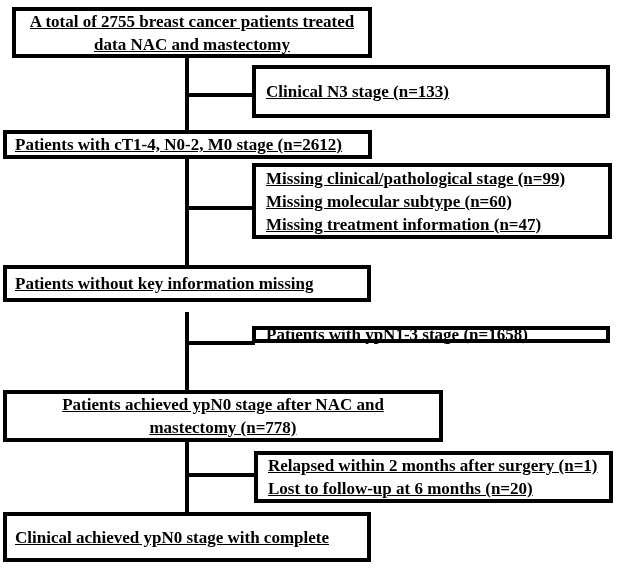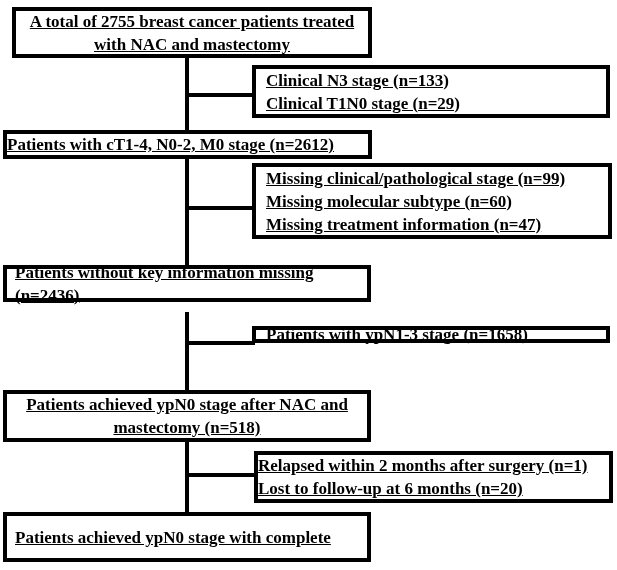--- a/index.html
+++ b/index.html
@@ -45,54 +45,52 @@
   <div class="conn" style="left:185px;top:312px;width:4px;height:81px;"></div>
   <div class="conn" style="left:185px;top:439px;width:4px;height:77px;"></div>
 
   <div class="conn" style="left:185px;top:93px;width:70px;height:4px;"></div>
   <div class="conn" style="left:185px;top:206px;width:70px;height:4px;"></div>
   <div class="conn" style="left:185px;top:341px;width:70px;height:4px;"></div>
   <div class="conn" style="left:185px;top:473px;width:72px;height:4px;"></div>
 
   <div class="box center vcenter" style="left:12px;top:7px;width:360px;height:51px;">
     <div class="ln">A total of 2755 breast cancer patients treated</div>
-    <div class="ln">with NAC and mastectomy</div>
+    <div class="ln">data NAC and mastectomy</div>
   </div>
 
-  <div class="box left vcenter" style="left:3px;top:130px;width:369px;height:29px;">
+  <div class="box left vcenter" style="left:3px;top:130px;width:369px;height:29px;padding-left:8px;">
     <div class="ln">Patients with cT1-4, N0-2, M0 stage (n=2612)</div>
   </div>
 
   <div class="box left vcenter" style="left:3px;top:265px;width:368px;height:37px;padding-left:8px;">
     <div class="ln">Patients without key information missing</div>
-    <div class="ln">(n=2436)</div>
   </div>
 
-  <div class="box center vcenter" style="left:3px;top:390px;width:368px;height:52px;">
+  <div class="box center vcenter" style="left:3px;top:390px;width:440px;height:52px;">
     <div class="ln">Patients achieved ypN0 stage after NAC and</div>
-    <div class="ln">mastectomy (n=518)</div>
+    <div class="ln">mastectomy (n=778)</div>
   </div>
 
   <div class="box left vcenter" style="left:3px;top:512px;width:368px;height:50px;padding-left:8px;">
-    <div class="ln">Patients achieved ypN0 stage with complete</div>
+    <div class="ln">Clinical achieved ypN0 stage with complete</div>
   </div>
 
   <div class="box left vcenter" style="left:252px;top:65px;width:358px;height:53px;padding-left:10px;">
     <div class="ln">Clinical N3 stage (n=133)</div>
-    <div class="ln">Clinical T1N0 stage (n=29)</div>
   </div>
 
   <div class="box left vcenter" style="left:252px;top:163px;width:360px;height:76px;padding-left:10px;">
     <div class="ln">Missing clinical/pathological stage (n=99)</div>
     <div class="ln">Missing molecular subtype (n=60)</div>
     <div class="ln">Missing treatment information (n=47)</div>
   </div>
 
   <div class="box left vcenter" style="left:252px;top:326px;width:358px;height:17px;padding-left:10px;">
     <div class="ln">Patients with ypN1-3 stage (n=1658)</div>
   </div>
 
-  <div class="box left vcenter" style="left:254px;top:451px;width:359px;height:52px;">
+  <div class="box left vcenter" style="left:254px;top:451px;width:359px;height:52px;padding-left:10px;">
     <div class="ln">Relapsed within 2 months after surgery (n=1)</div>
     <div class="ln">Lost to follow-up at 6 months (n=20)</div>
   </div>
 
 </div>
 
 </body></html>

